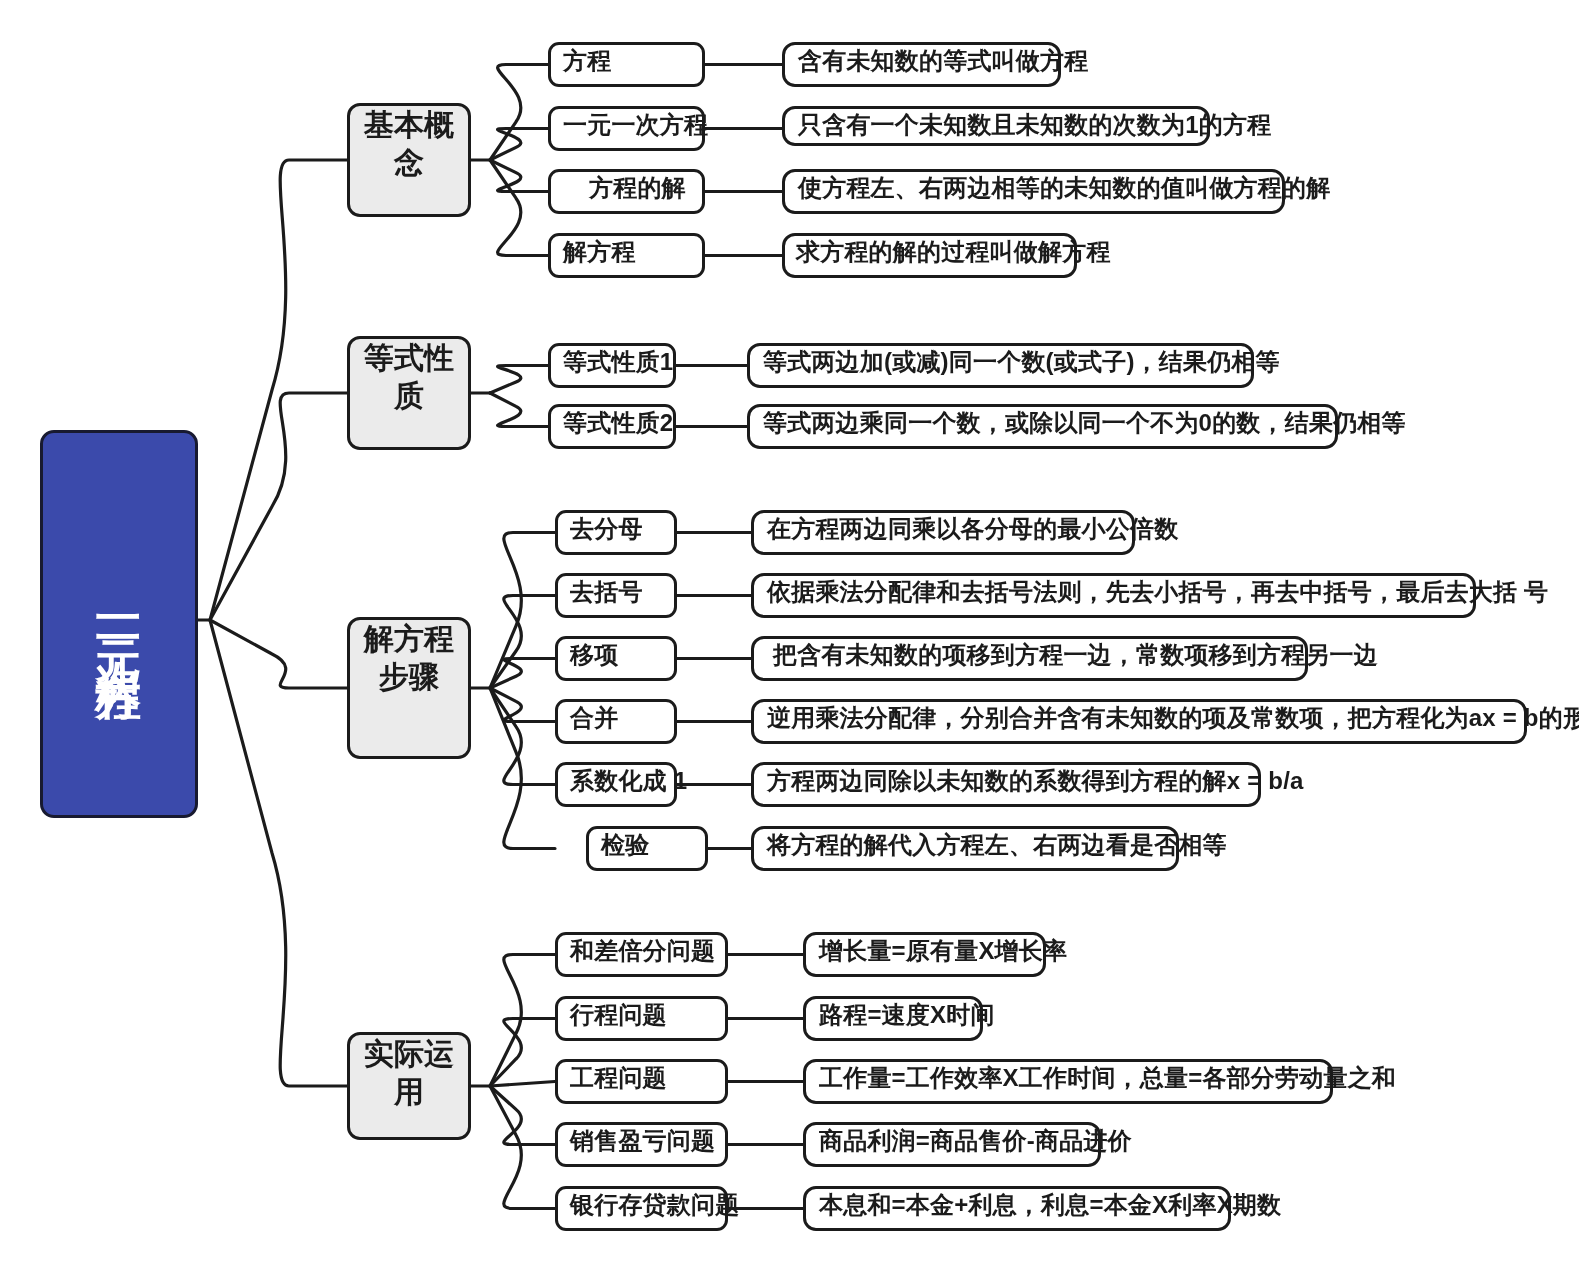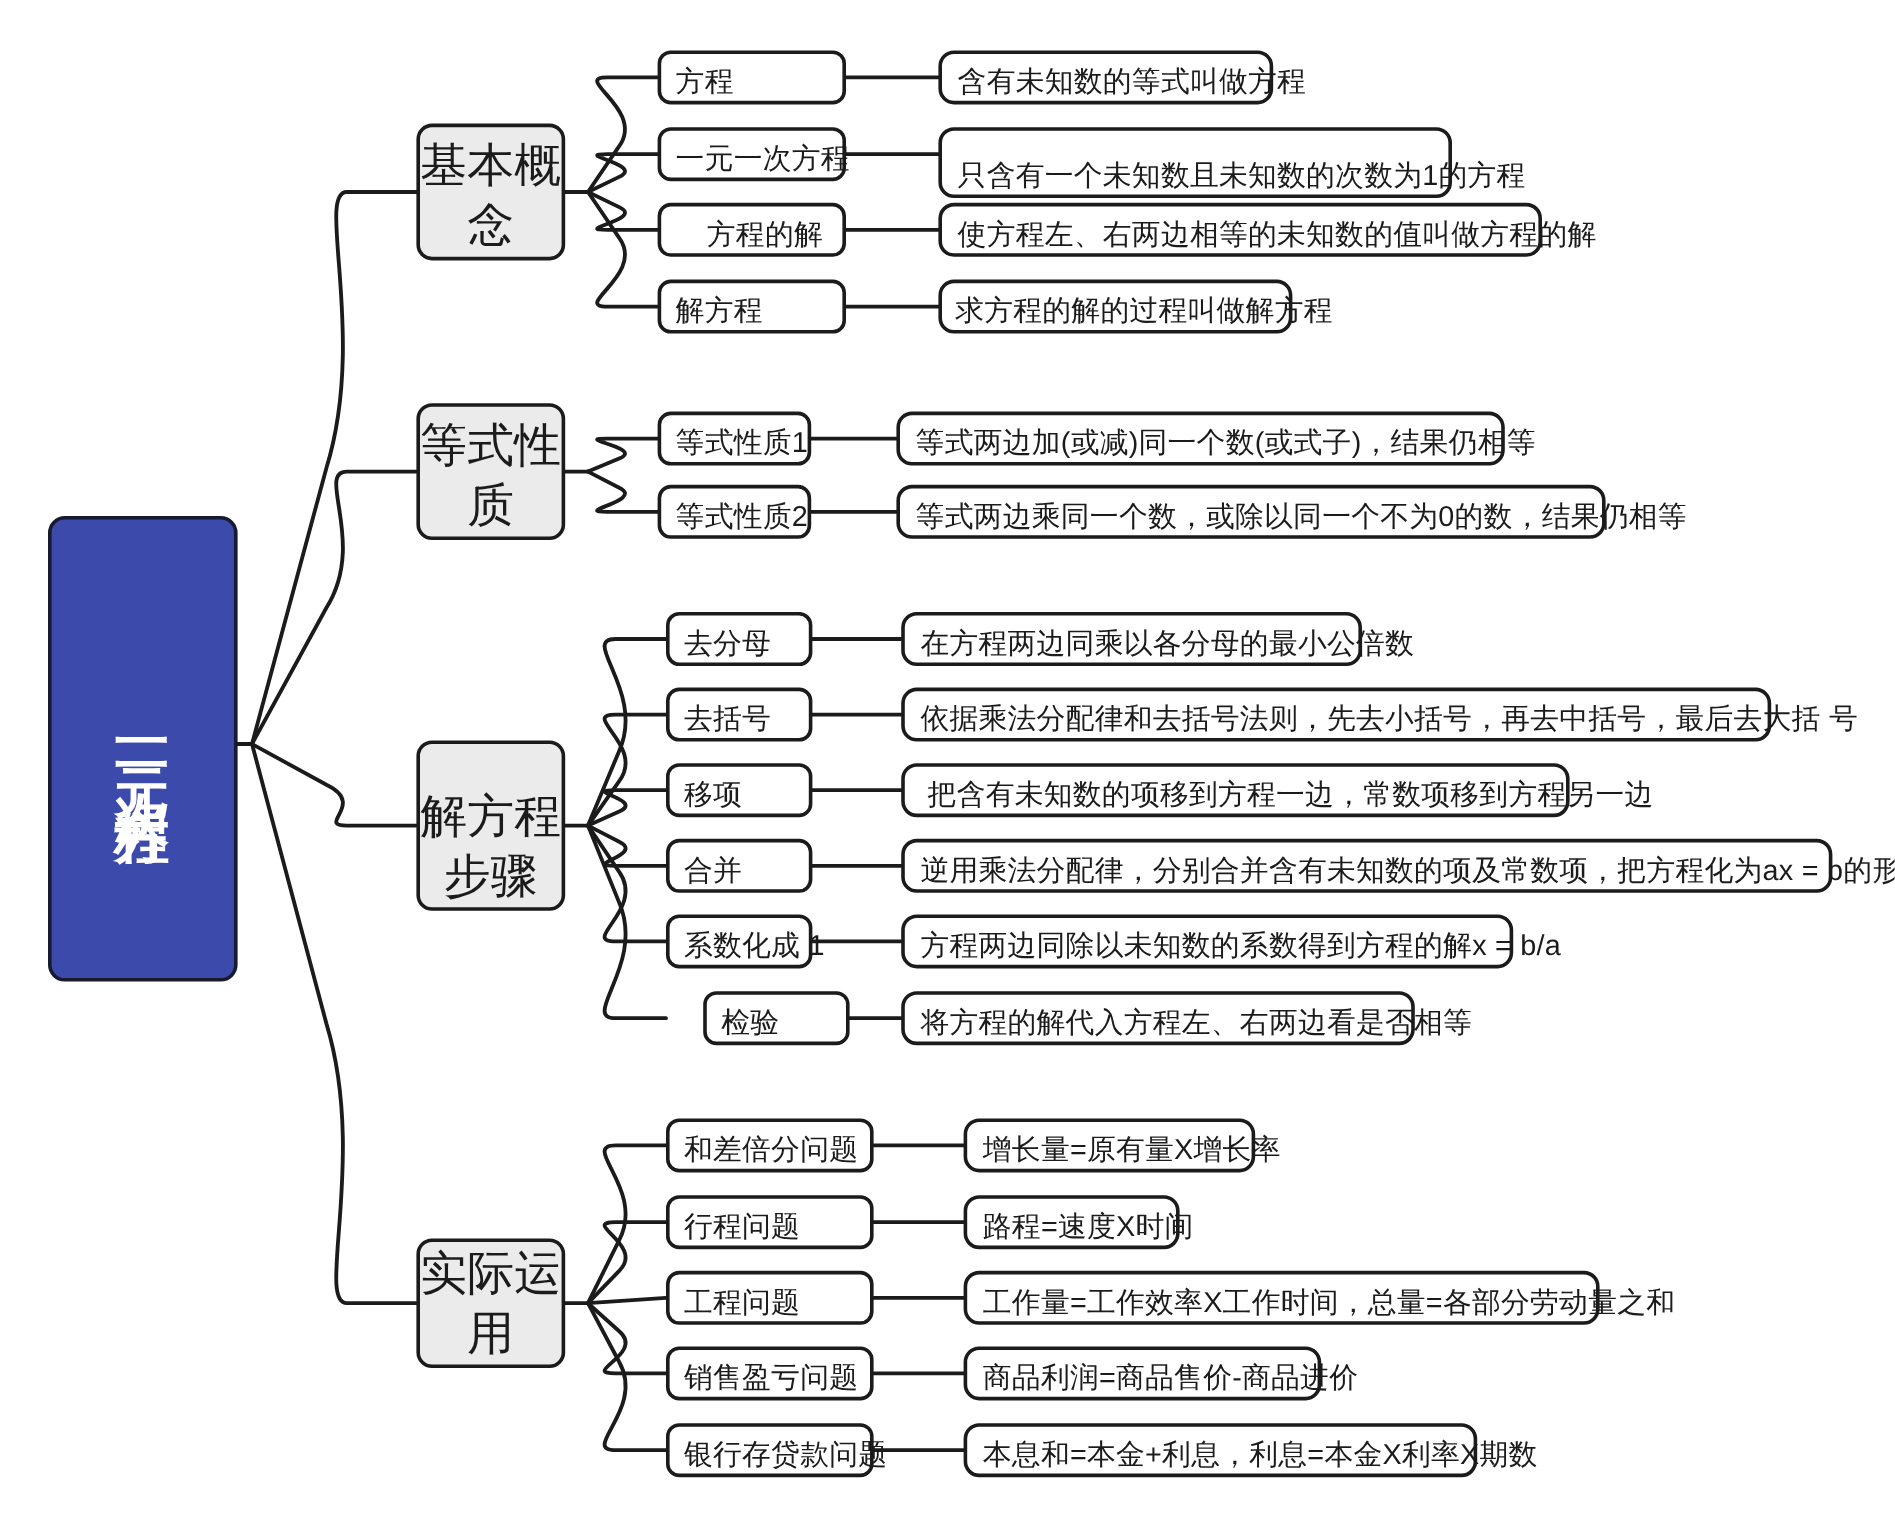--- a/index.html
+++ b/index.html
@@ -22,25 +22,25 @@
     left: 0;
     top: 0;
     width: 1579px;
     height: 1280px;
     pointer-events: none;
   }
   .node {
     position: absolute;
     box-sizing: border-box;
     display: flex;
-    align-items: flex-end;
+    align-items: flex-start;
     border: 3px solid #1b1b1b;
     background: #ffffff;
     color: #1b1b1b;
-    font-weight: normal;
+    font-weight: bold;
     letter-spacing: 0.2px;
     white-space: nowrap;
     z-index: 2;
   }
   
   .node.root {
     background: #3b4aab;
     border-color: #181a30;
     color: #ffffff;
     border-radius: 14px;
@@ -57,21 +57,21 @@
     text-orientation: upright;
     display: block;
   }
   
   .node.lvl1 {
     background: #ebebeb;
     border-radius: 13px;
     border-width: 3px;
     justify-content: center;
     text-align: center;
-    font-size: 39px;
+    font-size: 30px;
     line-height: 1.28;
     white-space: normal;
     padding: 0 0;
   }
   
   .node.lvl2 {
     background: #ffffff;
     border-radius: 11px;
     font-size: 24px;
     padding-left: 12px;
@@ -142,21 +142,21 @@
     </div>
     <div class="node lvl2" style="left: 548px; top: 42px; width: 157px; height: 45px;">
       <span>方程</span>
     </div>
     <div class="node lvl3" style="left: 782px; top: 42px; width: 279px; height: 45px;">
       <span>含有未知数的等式叫做方程</span>
     </div>
     <div class="node lvl2" style="left: 548px; top: 106px; width: 157px; height: 45px;">
       <span>一元一次方程</span>
     </div>
-    <div class="node lvl3" style="left: 782px; top: 106px; width: 428px; height: 59px;">
+    <div class="node lvl3" style="left: 782px; top: 106px; width: 428px; height: 40px;">
       <span>只含有一个未知数且未知数的次数为1的方程</span>
     </div>
     <div class="node lvl2" style="left: 548px; top: 169px; width: 157px; height: 45px; padding-left: 38px;">
       <span>方程的解</span>
     </div>
     <div class="node lvl3" style="left: 782px; top: 169px; width: 503px; height: 45px;">
       <span>使方程左、右两边相等的未知数的值叫做方程的解</span>
     </div>
     <div class="node lvl2" style="left: 548px; top: 233px; width: 157px; height: 45px;">
       <span>解方程</span>

